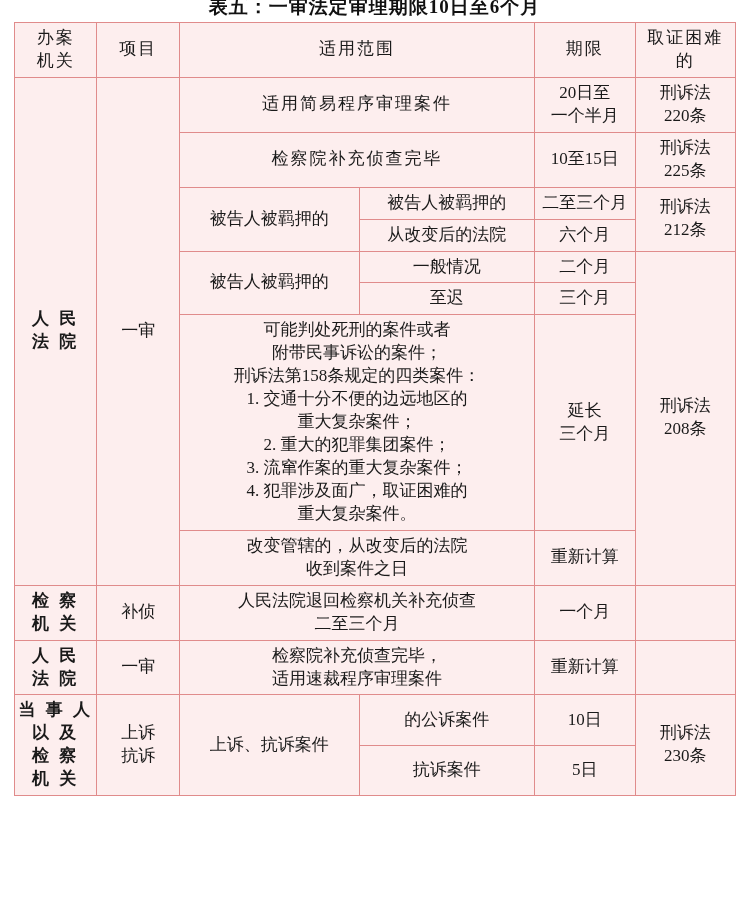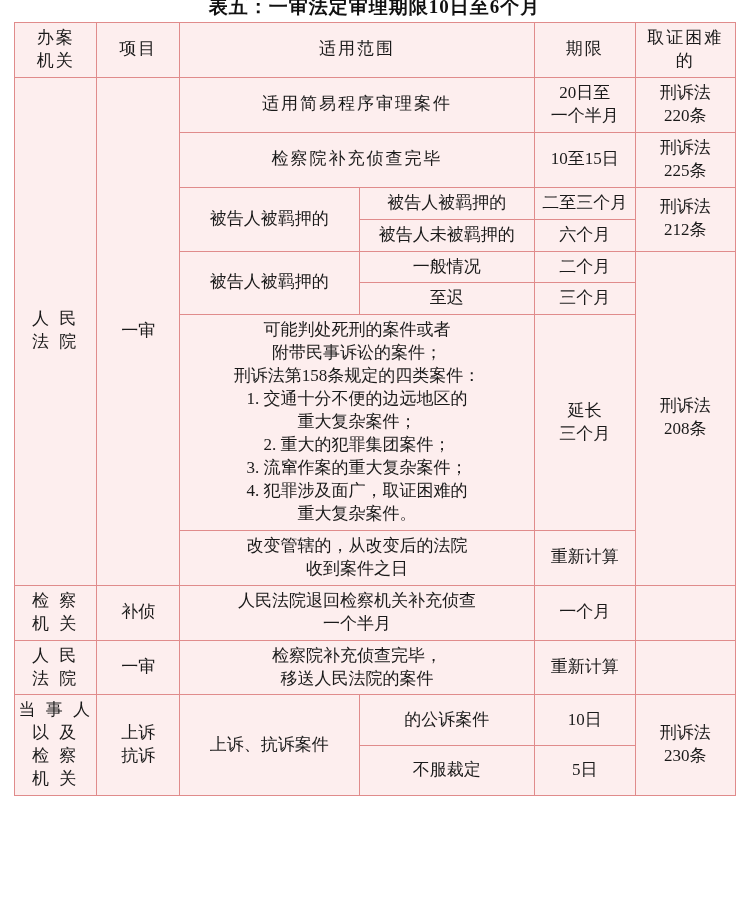--- a/index.html
+++ b/index.html
@@ -61,20 +61,21 @@
   }
   .spaced {
     letter-spacing: 5px;
   }
   .sp2 {
     letter-spacing: 2px;
   }
   .vert {
     letter-spacing: 3px;
     line-height: 1.5;
+    font-weight: bold;
   }
   .multiline {
     white-space: pre-line;
   }
   .listblock {
     white-space: pre-line;
     text-align: left;
     line-height: 1.62;
     font-size: 17px;
     padding-left: 6px;
@@ -127,21 +128,21 @@
 
       <tr>
         <td class="pale" rowspan="2">被告人被羁押的</td>
         <td class="pale">被告人被羁押的</td>
         <td>二至三个月</td>
         <td class="multiline" rowspan="2">刑诉法
 212条</td>
       </tr>
 
       <tr>
-        <td class="pale">被告人未被羁押的</td>
+        <td class="pale">从改变后的法院</td>
         <td>六个月</td>
       </tr>
 
       <tr>
         <td class="pale" rowspan="2">被告人被羁押的</td>
         <td class="pale">一般情况</td>
         <td>二个月</td>
         <td class="multiline" rowspan="4">刑诉法
 208条</td>
       </tr>
@@ -169,49 +170,49 @@
         <td class="pale multiline" colspan="2">改变管辖的，从改变后的法院
 收到案件之日</td>
         <td>重新计算</td>
       </tr>
 
       <tr>
         <td class="multiline vert">检 察
 机 关</td>
         <td>补侦</td>
         <td class="pale multiline" colspan="2">人民法院退回检察机关补充侦查
-一个半月</td>
+二至三个月</td>
         <td>一个月</td>
         <td></td>
       </tr>
 
       <tr>
         <td class="multiline vert">人 民
 法 院</td>
         <td>一审</td>
         <td class="pale multiline" colspan="2">检察院补充侦查完毕，
-移送人民法院的案件</td>
+适用速裁程序审理案件</td>
         <td>重新计算</td>
         <td></td>
       </tr>
 
       <tr>
         <td class="multiline vert" rowspan="2">当 事 人
 以 及
 检 察
 机 关</td>
         <td class="multiline" rowspan="2">上诉
 抗诉</td>
         <td class="pale" rowspan="2">上诉、抗诉案件</td>
         <td class="pale">的公诉案件</td>
         <td>10日</td>
         <td class="multiline" rowspan="2">刑诉法
 230条</td>
       </tr>
       <tr>
-        <td class="pale">不服裁定</td>
+        <td class="pale">抗诉案件</td>
         <td>5日</td>
       </tr>
 
     </tbody>
   </table>
 
 </div>
 
 </body></html>

